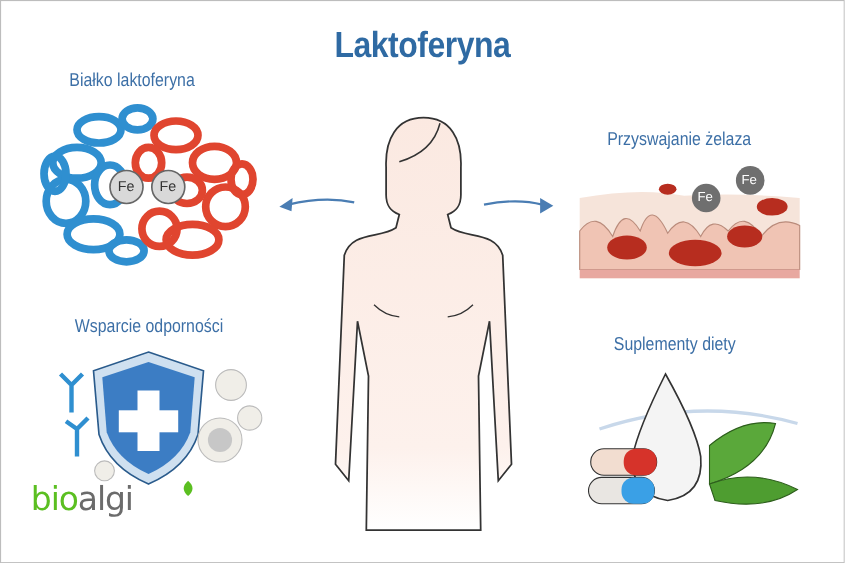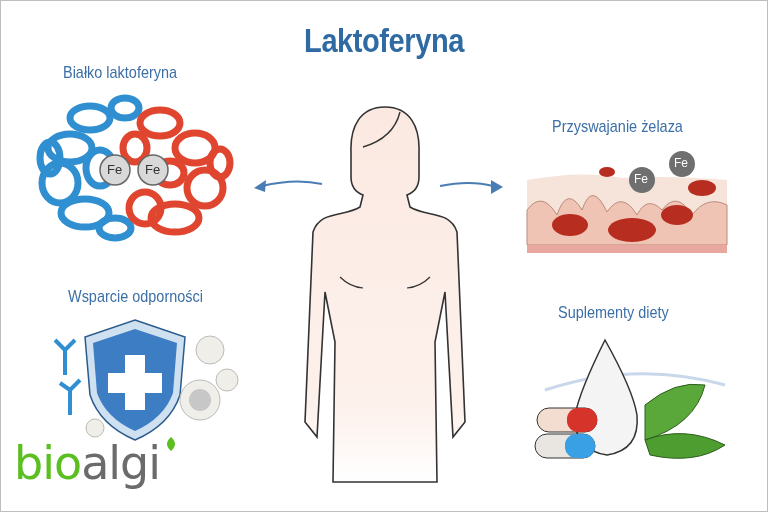--- a/index.html
+++ b/index.html
@@ -2,21 +2,21 @@
 <html><head>
 <meta charset="utf-8">
 <style>
   html,body{margin:0;padding:0;}
   body{width:768px;height:512px;background:#fff;position:relative;overflow:hidden;font-family:"Liberation Sans",sans-serif;}
   .frame{position:absolute;left:0;top:0;width:766px;height:510px;border:1px solid #bdbdbd;background:#fff;}
   .title{position:absolute;left:0;width:768px;top:22px;text-align:center;font-family:"Liberation Sans",sans-serif;font-weight:bold;font-size:33px;color:#2f6aa3;letter-spacing:-0.5px;transform:scaleX(0.88);}
   .label{position:absolute;font-family:"Liberation Sans",sans-serif;font-size:17px;color:#3c6fa6;transform:scaleX(0.85);transform-origin:left center;white-space:nowrap;}
   .panel{position:absolute;}
   svg{display:block;}
-  .logo{position:absolute;left:14px;top:440px;font-family:"DejaVu Sans",sans-serif;font-size:46px;letter-spacing:-1px;line-height:1;}
+  .logo{position:absolute;left:28px;top:440px;font-family:"DejaVu Sans",sans-serif;font-size:30px;letter-spacing:-1px;line-height:1;}
   .logo .bio{color:#5bbf21;}
   .logo .algi{color:#6b6b6b;}
 </style>
 </head>
 <body>
 
 <div class="frame"></div>
 
 <div class="title">Laktoferyna</div>
 

